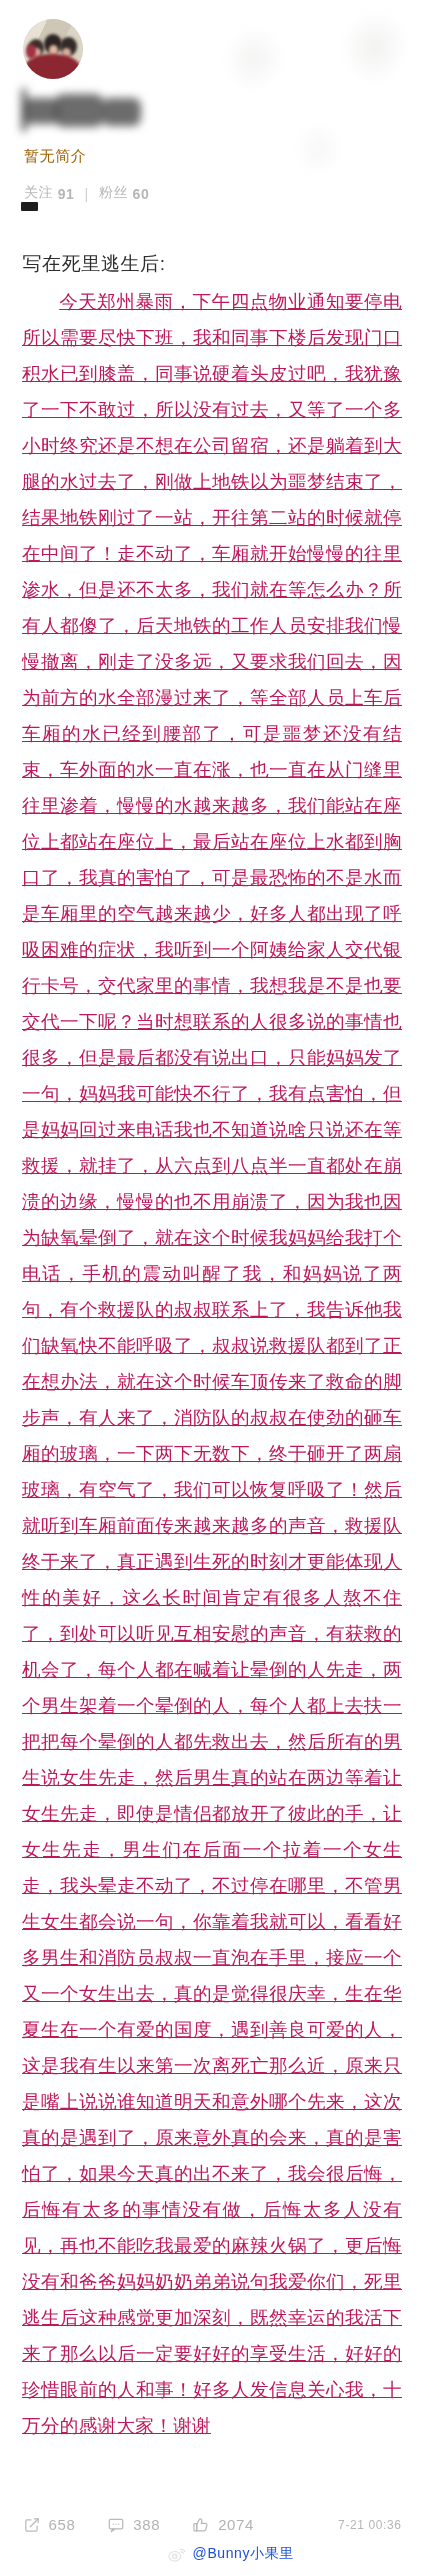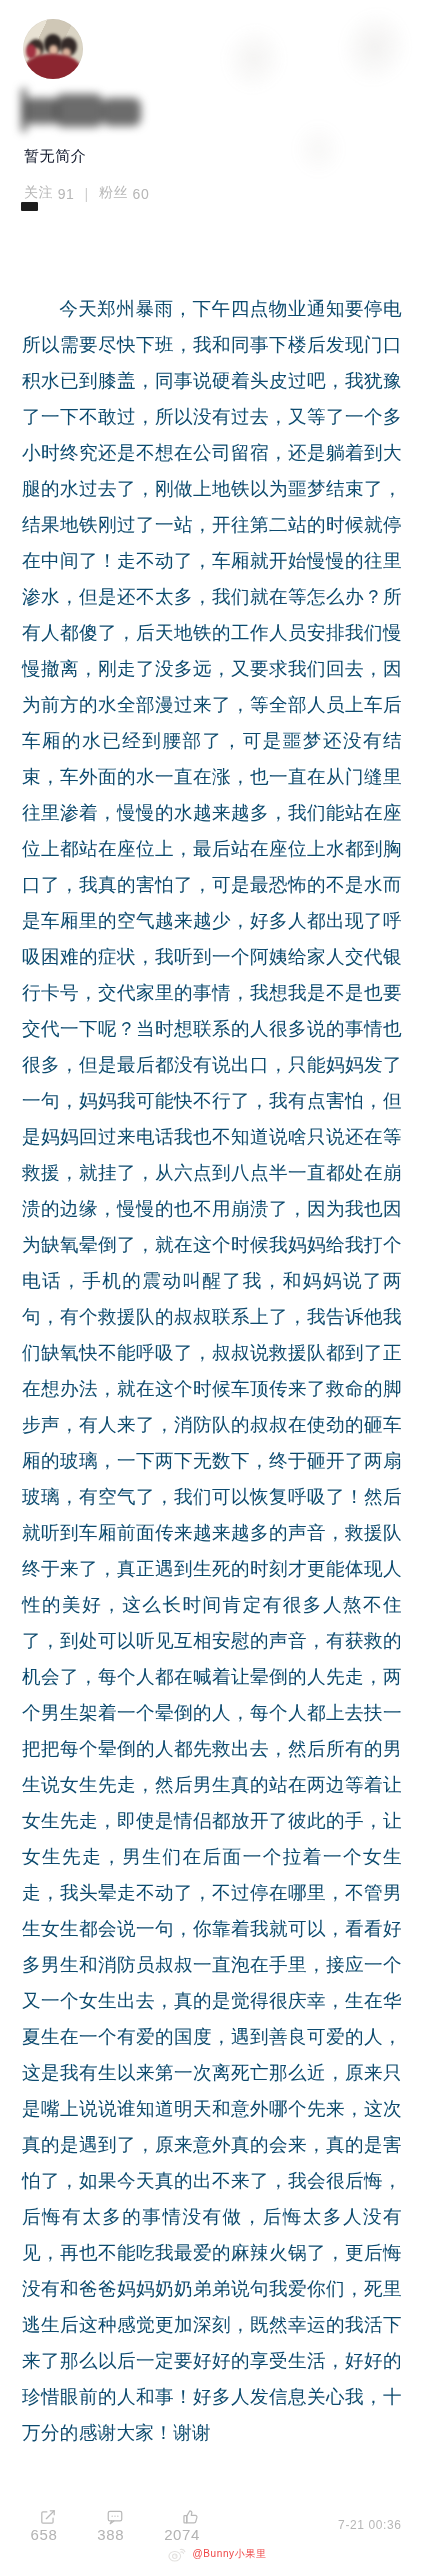--- a/index.html
+++ b/index.html
@@ -37,61 +37,62 @@
     filter:blur(4.5px);
   }
   .username-blur .smudge { position:absolute; background:#474747; border-radius:8px; opacity:.8; }
   .s1 { left:0;    top:10px; width:36px; height:26px; }
   .s2 { left:32px; top:5.6px; width:48px; height:33px; }
   .s3 { left:79px;top:10px; width:39px; height:28px; }
   .s4 { left:-1.1px; top:0;    width:5.6px; height:44px; opacity:.55; }
 
   .bio {
     position:absolute; left:24px; top:147px;
-    font-size:15px; color:#0f172a; letter-spacing:0.6px;
+    font-size:15px; color:#a16207; letter-spacing:0.6px;
   }
   .stats {
     position:absolute; left:24px; top:184px;
     font-size:14px; color:#b6b6b6; letter-spacing:0.6px;
     display:flex; align-items:flex-end;
   }
   .stats .sep { margin:0 10px; color:#cfcfcf; font-size:14.7px; }
-  .stats b { font-weight:normal; margin-left:4.5px; }
+  .stats b { font-weight:bold; margin-left:4.5px; }
 
   .collapsed-bar {
     position:absolute; left:21.4px; top:202px; width:16.3px; height:8.5px;
     background:#1d1d1d; border-radius:1.1px;
   }
 
   
   .post-title {
     position:absolute; left:22.5px; top:251px; width:379px;
     font-size:19px; color:#2e2e2e; letter-spacing:0.6px;
   }
   .post-body {
-    position:absolute; left:22px; top:291px; width:380px;
-    font-size:18.6px; line-height:36px; color:#0c4a6e;
+    position:absolute; left:22px; top:284px; width:380px;
+    font-size:18.6px; line-height:36px; color:#be185d;
     letter-spacing:0.3px; text-align:justify; text-indent:2em;
     word-break:break-all;
+    text-decoration:underline;
   }
 
   
   .action-bar {
     position:absolute; left:22.5px; top:2509px; width:379px; height:32px;
     display:flex; align-items:center; color:#b3b3b3; font-size:15px;
   }
-  .action { display:flex; align-items:flex-end; cursor:pointer;flex-direction:column; }
+  .action { display:flex; align-items:flex-start; cursor:pointer; }
   .action + .action { margin-left:32px; }
   .action svg { display:block; }
   .action .cnt { margin-left:8px; letter-spacing:0.6px; }
   .timestamp { margin-left:auto; font-size:12px; color:#b6b6b6; letter-spacing:0.6px; }
 
   .watermark {
     position:absolute; left:167px; top:2543px; height:22.5px;
-    display:flex; align-items:center; color:#ef4444; font-size:10px;
+    display:flex; align-items:center; color:#1d4ed8; font-size:14px;
     letter-spacing:0.6px;
   }
   .watermark svg { display:block; margin-right:5.6px; }
 </style>
 </head>
 <body>
 
 <div class="page">
 
   <div class="ghost g1"></div>
@@ -121,20 +122,21 @@
   <div class="stats">
     <span>关注</span>
     <b>91</b>
     <span class="sep">|</span>
     <span>粉丝</span>
     <b>60</b>
   </div>
 
   <div class="collapsed-bar"></div>
 
+  <div class="post-title">写在死里逃生后:</div>
   <div class="post-body">今天郑州暴雨，下午四点物业通知要停电所以需要尽快下班，我和同事下楼后发现门口积水已到膝盖，同事说硬着头皮过吧，我犹豫了一下不敢过，所以没有过去，又等了一个多小时终究还是不想在公司留宿，还是躺着到大腿的水过去了，刚做上地铁以为噩梦结束了，结果地铁刚过了一站，开往第二站的时候就停在中间了！走不动了，车厢就开始慢慢的往里渗水，但是还不太多，我们就在等怎么办？所有人都傻了，后天地铁的工作人员安排我们慢慢撤离，刚走了没多远，又要求我们回去，因为前方的水全部漫过来了，等全部人员上车后车厢的水已经到腰部了，可是噩梦还没有结束，车外面的水一直在涨，也一直在从门缝里往里渗着，慢慢的水越来越多，我们能站在座位上都站在座位上，最后站在座位上水都到胸口了，我真的害怕了，可是最恐怖的不是水而是车厢里的空气越来越少，好多人都出现了呼吸困难的症状，我听到一个阿姨给家人交代银行卡号，交代家里的事情，我想我是不是也要交代一下呢？当时想联系的人很多说的事情也很多，但是最后都没有说出口，只能妈妈发了一句，妈妈我可能快不行了，我有点害怕，但是妈妈回过来电话我也不知道说啥只说还在等救援，就挂了，从六点到八点半一直都处在崩溃的边缘，慢慢的也不用崩溃了，因为我也因为缺氧晕倒了，就在这个时候我妈妈给我打个电话，手机的震动叫醒了我，和妈妈说了两句，有个救援队的叔叔联系上了，我告诉他我们缺氧快不能呼吸了，叔叔说救援队都到了正在想办法，就在这个时候车顶传来了救命的脚步声，有人来了，消防队的叔叔在使劲的砸车厢的玻璃，一下两下无数下，终于砸开了两扇玻璃，有空气了，我们可以恢复呼吸了！然后就听到车厢前面传来越来越多的声音，救援队终于来了，真正遇到生死的时刻才更能体现人性的美好，这么长时间肯定有很多人熬不住了，到处可以听见互相安慰的声音，有获救的机会了，每个人都在喊着让晕倒的人先走，两个男生架着一个晕倒的人，每个人都上去扶一把把每个晕倒的人都先救出去，然后所有的男生说女生先走，然后男生真的站在两边等着让女生先走，即使是情侣都放开了彼此的手，让女生先走，男生们在后面一个拉着一个女生走，我头晕走不动了，不过停在哪里，不管男生女生都会说一句，你靠着我就可以，看看好多男生和消防员叔叔一直泡在手里，接应一个又一个女生出去，真的是觉得很庆幸，生在华夏生在一个有爱的国度，遇到善良可爱的人，这是我有生以来第一次离死亡那么近，原来只是嘴上说说谁知道明天和意外哪个先来，这次真的是遇到了，原来意外真的会来，真的是害怕了，如果今天真的出不来了，我会很后悔，后悔有太多的事情没有做，后悔太多人没有见，再也不能吃我最爱的麻辣火锅了，更后悔没有和爸爸妈妈奶奶弟弟说句我爱你们，死里逃生后这种感觉更加深刻，既然幸运的我活下来了那么以后一定要好好的享受生活，好好的珍惜眼前的人和事！好多人发信息关心我，十万分的感谢大家！谢谢</div>
 
   <div class="action-bar">
     <div class="action">
       <svg width="18" height="18" viewBox="0 0 32 32" fill="none" stroke="#b9b9b9" stroke-width="2.2" stroke-linecap="round" stroke-linejoin="round">
         <path d="M25 18v7a2 2 0 0 1-2 2H7a2 2 0 0 1-2-2V9a2 2 0 0 1 2-2h7"></path>
         <path d="M13 19 L27 5"></path>
         <path d="M20 5h7v7"></path>
       </svg>
       <span class="cnt">658</span>

